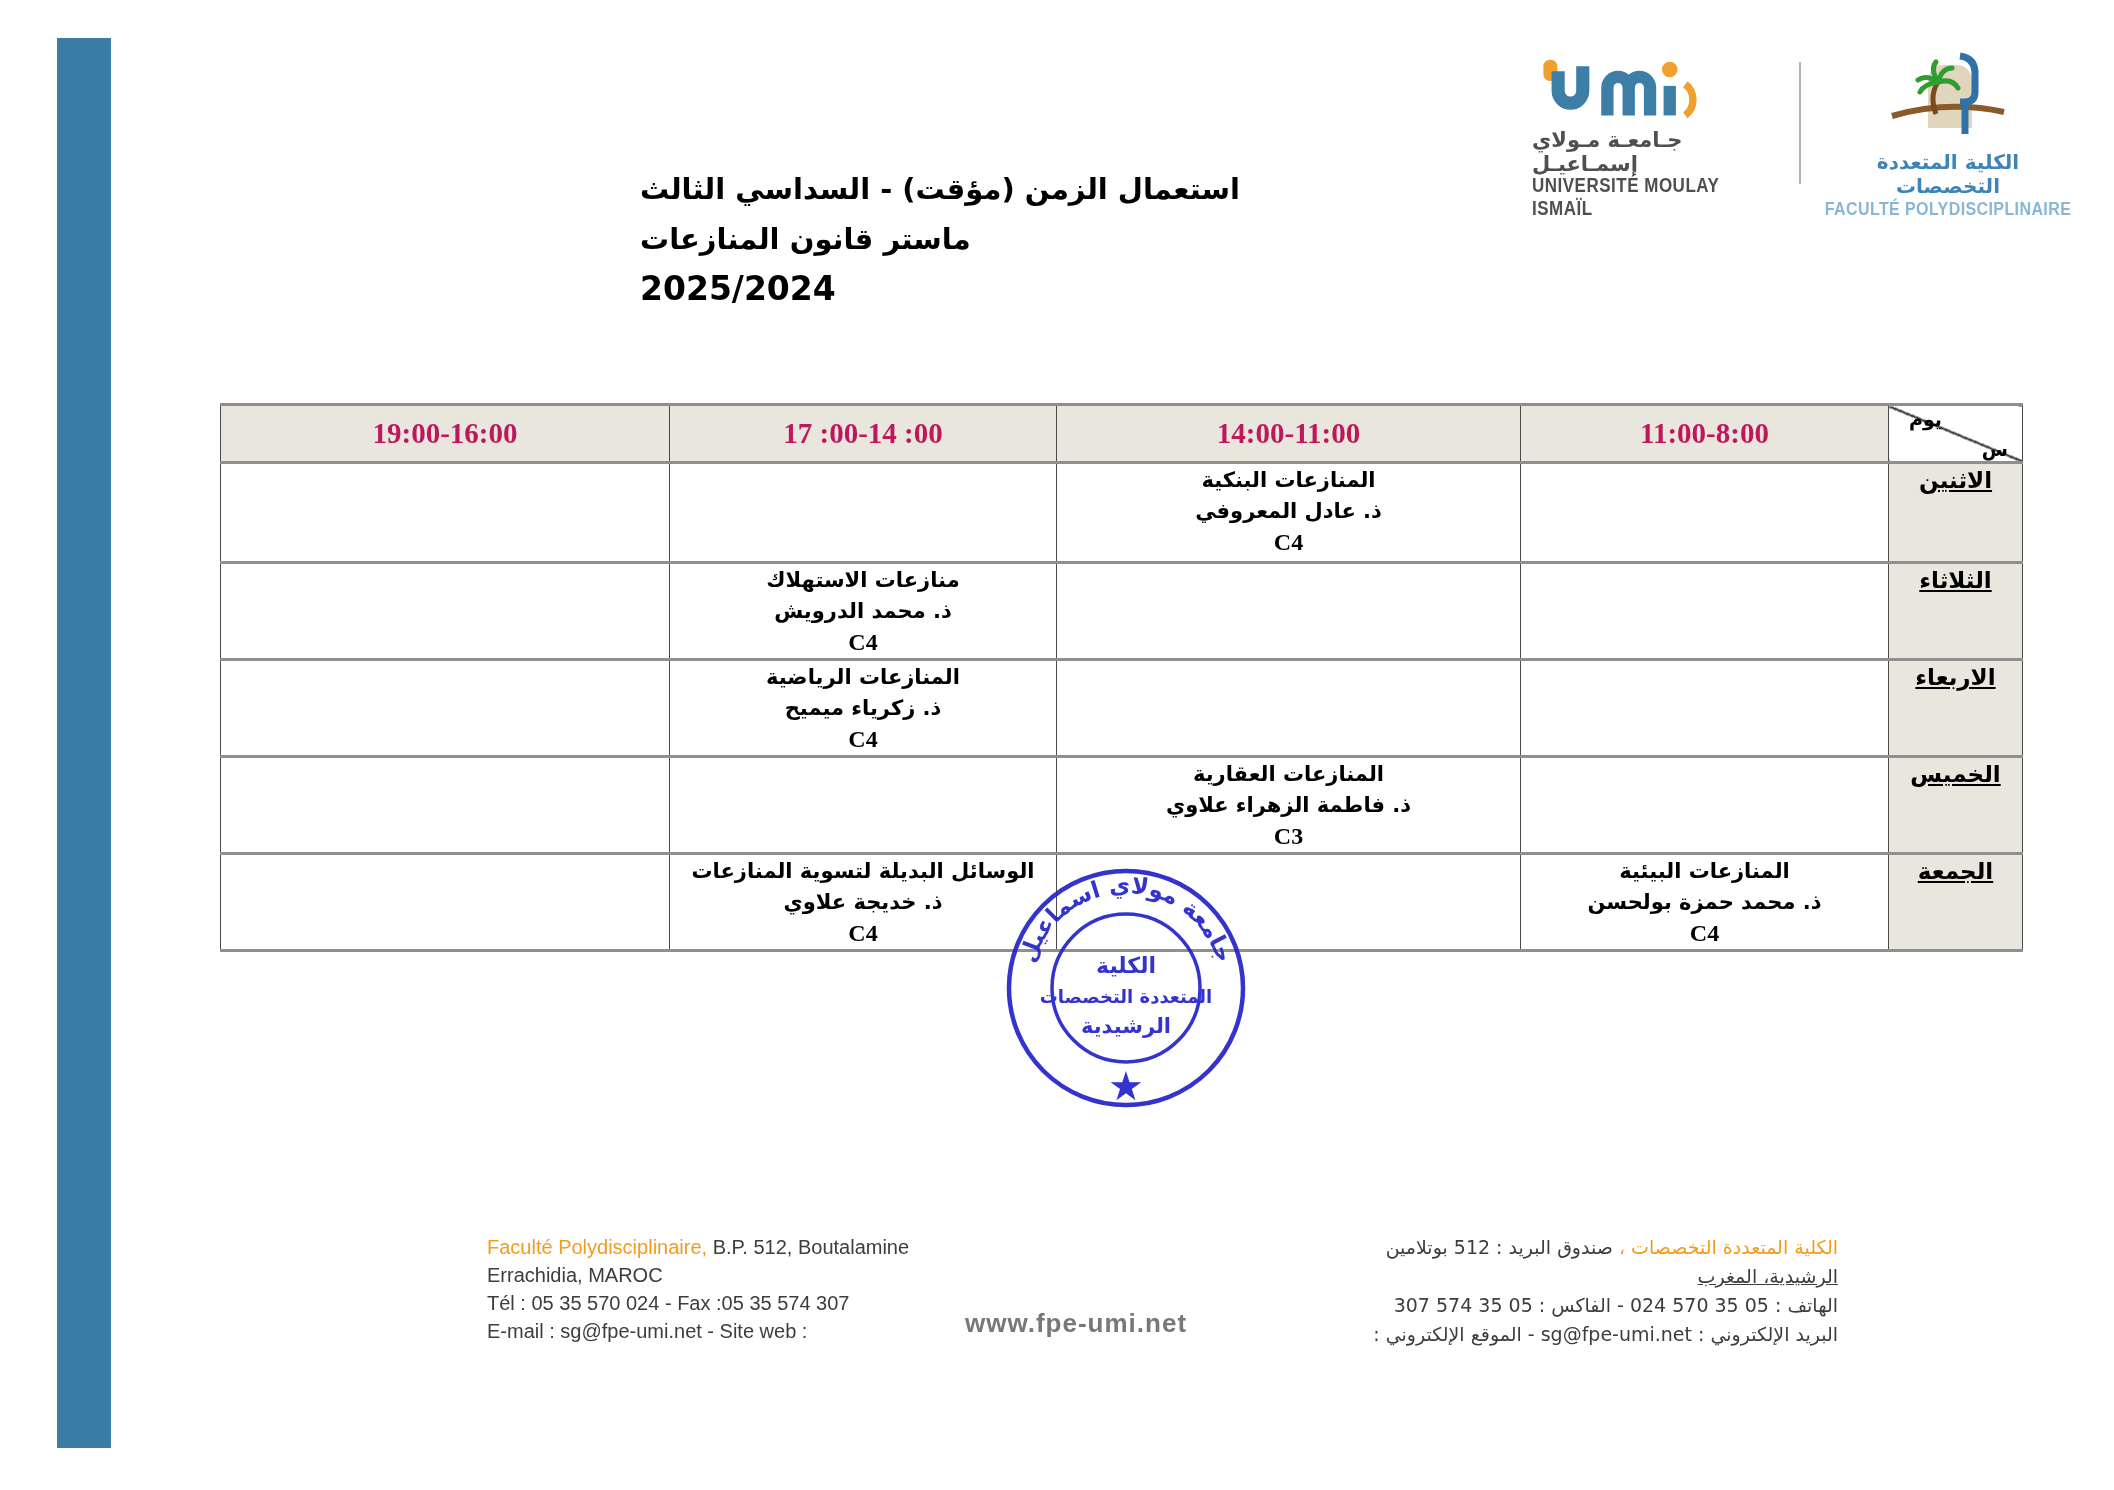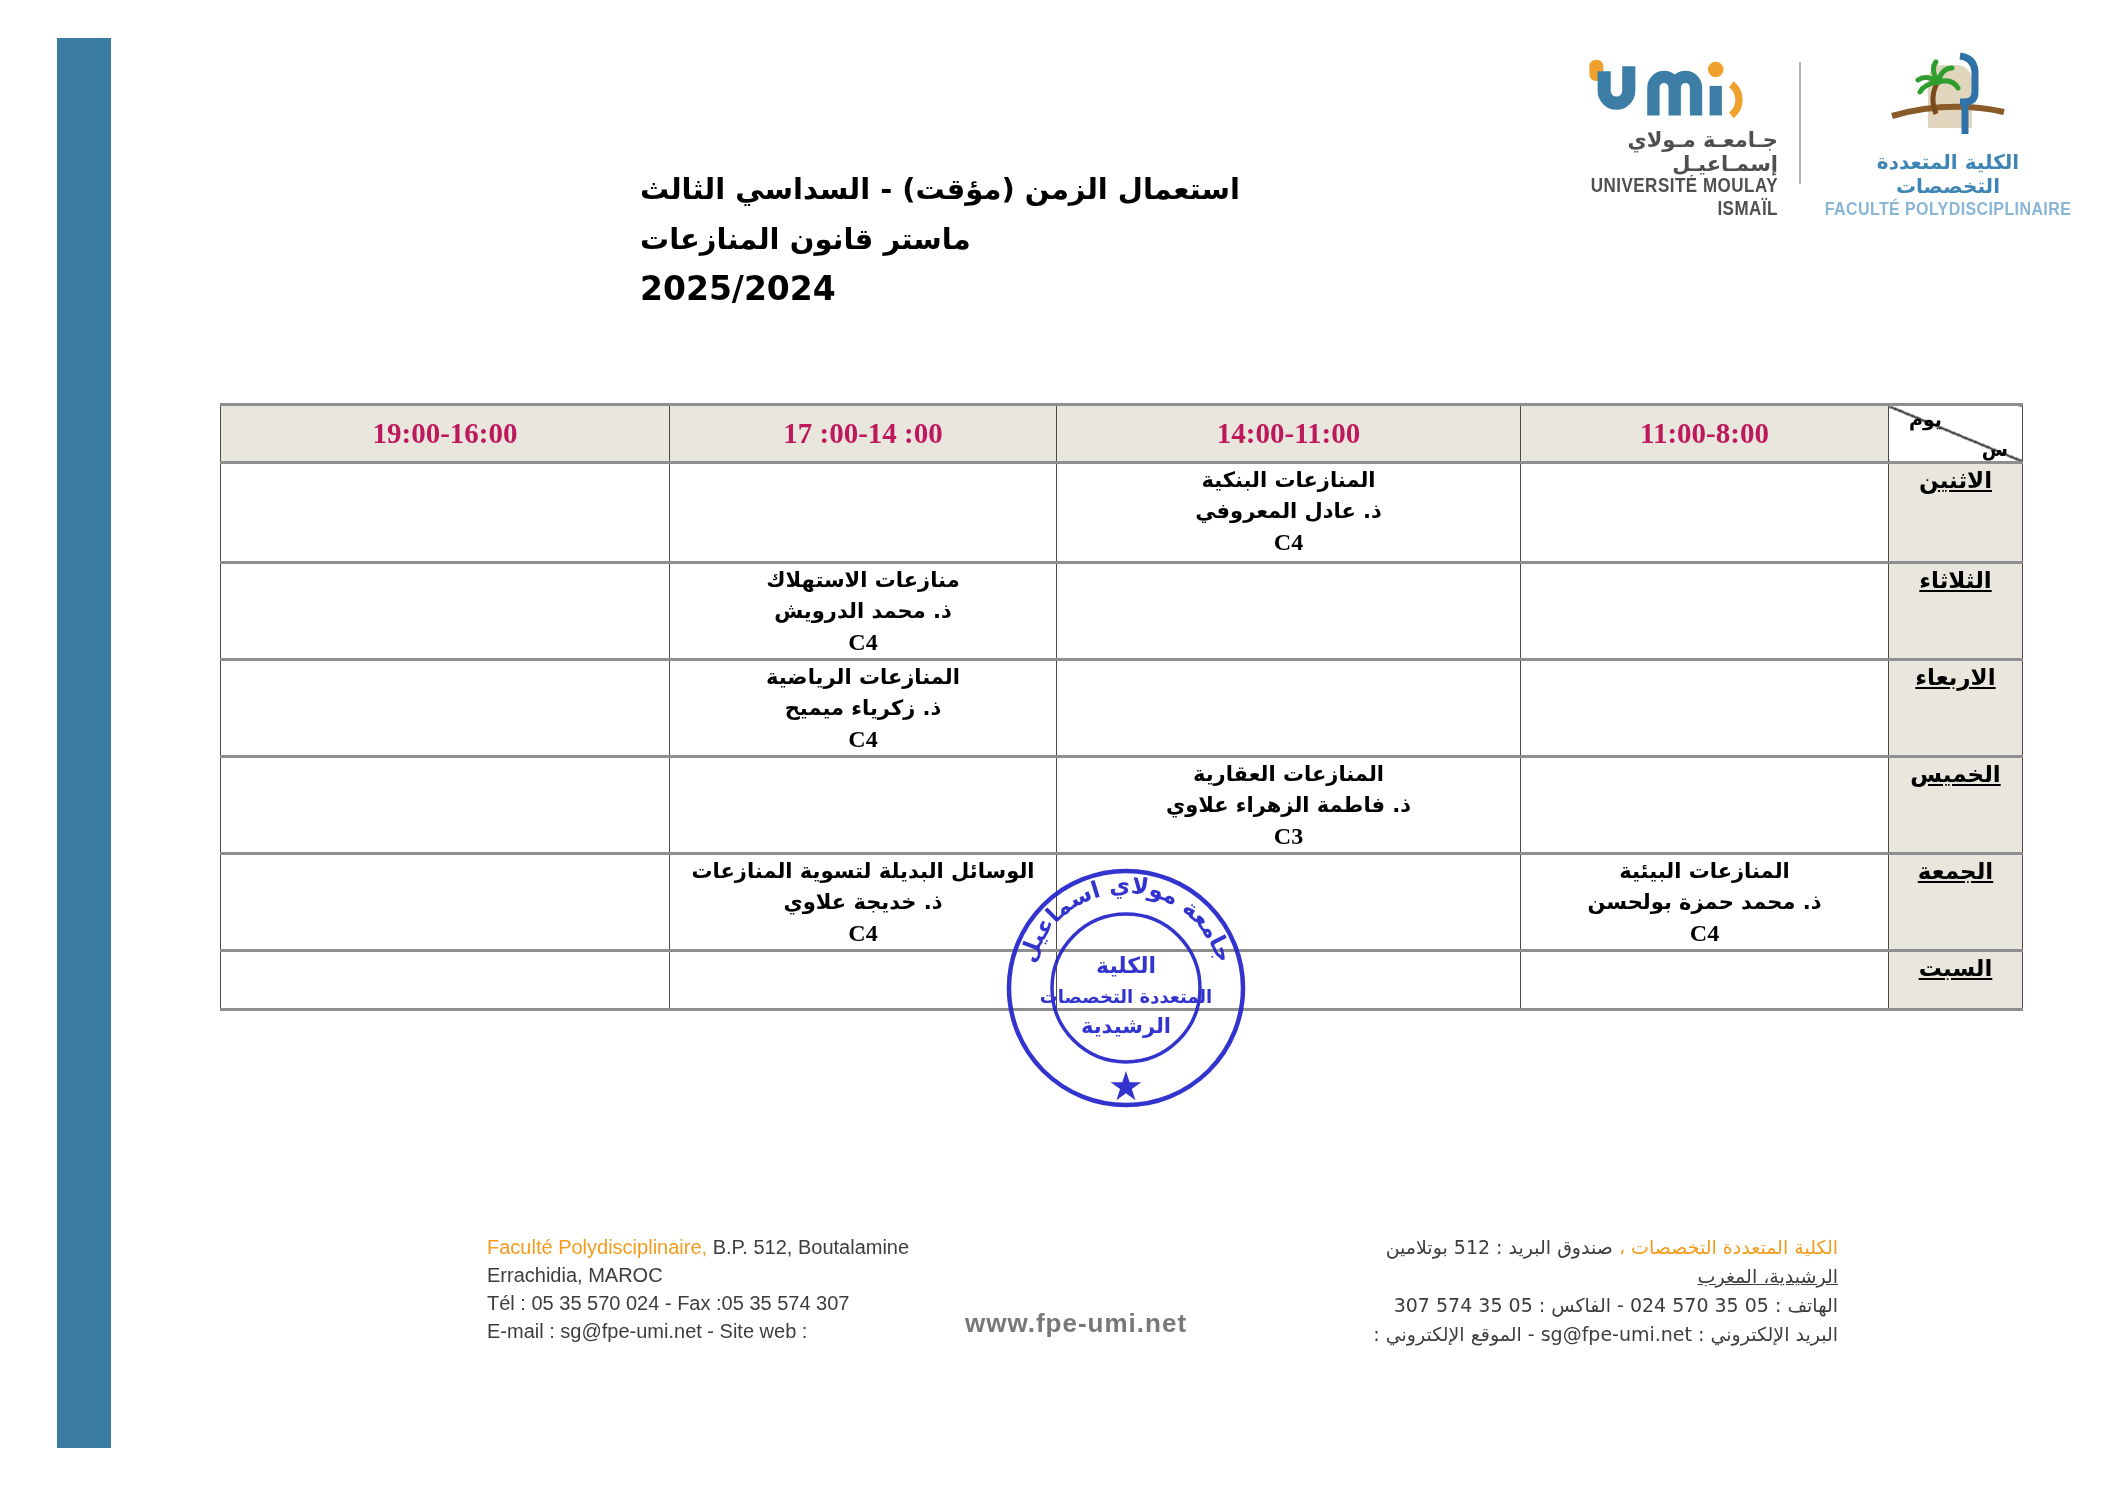--- a/index.html
+++ b/index.html
@@ -20,21 +20,21 @@
   #page{
     position:relative;width:2114px;height:1490px;background:#fff;
     font-family:"DejaVu Sans",sans-serif;overflow:hidden;
   }
   .ltr{direction:ltr;unicode-bidi:isolate;}
 
   
   #sidebar{position:absolute;left:57px;top:38px;width:54px;height:1410px;background:var(--steel);}
 
   
-  #umi-logo{position:absolute;left:1532px;top:58px;width:246px;text-align:right;}
+  #umi-logo{position:absolute;left:1532px;top:58px;width:246px;text-align:left;}
   #umi-logo .ar{font-size:21px;font-weight:bold;color:#4f4f4f;margin-top:2px;}
   #umi-logo .fr{font-size:17px;color:#4f4f4f;letter-spacing:.5px;margin-top:2px;font-family:"Liberation Sans",sans-serif;font-weight:bold;transform:scaleY(1.15);}
   #logo-divider{position:absolute;left:1799px;top:62px;width:2px;height:122px;background:#b3b3b3;}
   #fp-logo{position:absolute;left:1822px;top:50px;width:252px;text-align:center;}
   #fp-logo .ar{font-size:20px;font-weight:bold;color:var(--fp-blue);margin-top:0px;}
   #fp-logo .fr{font-size:16px;color:var(--fp-light);letter-spacing:.4px;margin-top:2px;font-family:"Liberation Sans",sans-serif;font-weight:bold;transform:scaleY(1.1);}
 
   
   #title{position:absolute;left:640px;top:163px;width:820px;text-align:left;direction:rtl;color:#000;}
   #title .t1{font-size:29px;font-weight:bold;line-height:52px;}
@@ -219,27 +219,20 @@
       <td class="cell">
         <div class="slot">
           <span class="course">الوسائل البديلة لتسوية المنازعات</span>
           <span class="teacher">ذ. خديجة علاوي</span>
           <span class="room ltr">C4</span>
         </div>
       </td>
       <td class="cell"></td>
     </tr>
 
-    <tr style="height:59px">
-      <td class="day"><span>السبت</span></td>
-      <td class="cell"></td>
-      <td class="cell"></td>
-      <td class="cell"></td>
-      <td class="cell"></td>
-    </tr>
   </tbody>
     </table>
 
   <svg id="stamp" width="272" height="292" viewBox="0 0 272 292">
     <circle cx="133" cy="135" r="117" fill="none" stroke="#2424cb" stroke-width="4.5"></circle>
     <circle cx="133" cy="135" r="74" fill="none" stroke="#2424cb" stroke-width="3.5"></circle>
     <path id="stamp-arc" d="M 55.2 189.5 A 95 95 0 1 1 210.8 189.5" fill="none"></path>
     <text font-size="23" font-weight="bold" fill="#2424cb" letter-spacing="2" font-family="DejaVu Sans, sans-serif">
       <textPath href="#stamp-arc" startOffset="50%" text-anchor="middle">جامعة مولاي اسماعيل</textPath>
     </text>

